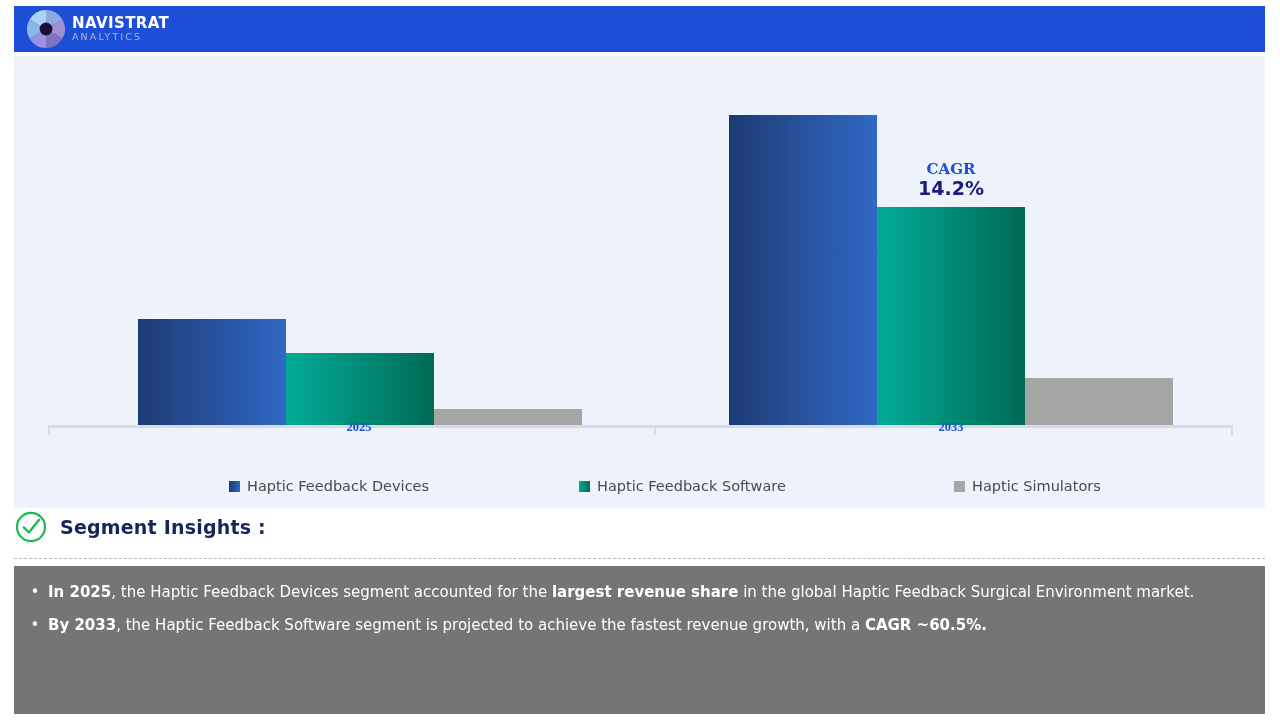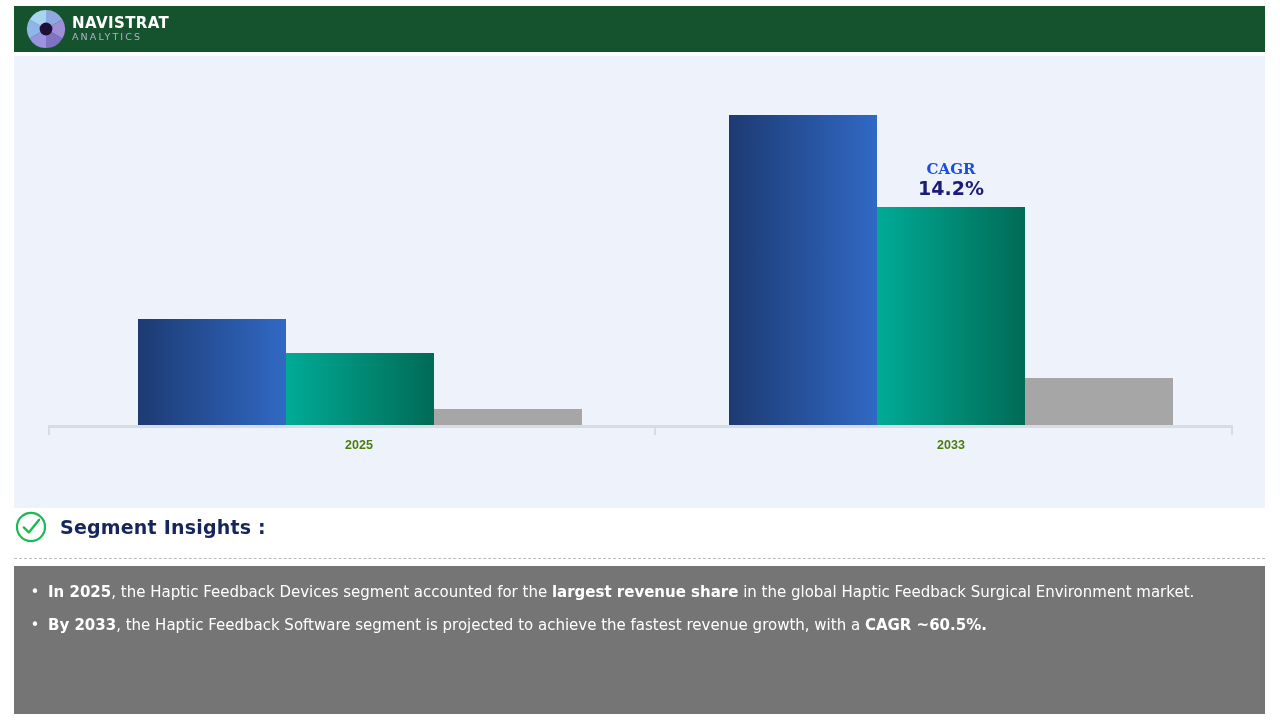--- a/index.html
+++ b/index.html
@@ -7,21 +7,21 @@
     width:1280px;height:720px;
     background:#ffffff;
     font-family:"DejaVu Sans","Liberation Sans",sans-serif;
     overflow:hidden;
   }
   .page{position:relative;width:1280px;height:720px;}
 
   
   .header{
     position:absolute;left:14px;top:6px;width:1251px;height:46px;
-    background:#14532d;
+    background:#1d4ed8;
     display:flex;align-items:center;
     overflow:hidden;
   }
   .logo-wrap{
     width:56px;height:42px;margin-left:4px;
     display:flex;align-items:center;justify-content:center;flex:0 0 auto;
   }
   .logo-text{
     flex:0 0 auto;margin-left:-2px;line-height:1;
     display:flex;flex-direction:column;justify-content:center;
@@ -47,22 +47,22 @@
   .plot{position:absolute;left:0;top:0;width:1251px;height:372px;}
   .bar{position:absolute;bottom:0;}
   .axis-line{
     position:absolute;left:34px;top:369px;width:1185px;height:3px;
     background:#d6dbe4;
   }
   .axis-cap{
     position:absolute;top:369px;width:2px;height:10px;background:#d6dbe4;
   }
   .x-label{
-    position:absolute;top:382px;font-size:12.5px;font-weight:bold;color:#4d7c0f;
-    text-align:center;font-family:Liberation Sans, sans-serif;
+    position:absolute;top:364px;font-size:12.5px;font-weight:bold;color:#1d4ed8;
+    text-align:center;font-family:Liberation Serif, serif;
   }
   .cagr-box{
     position:absolute;text-align:center;line-height:1.12;
   }
   .cagr-word{
     font-family:"DejaVu Serif","Liberation Serif",serif;
     font-weight:bold;font-size:15px;color:#1d4ed8;display:block;
   }
   .cagr-val{
     font-family:"DejaVu Sans","Liberation Sans",sans-serif;
@@ -143,20 +143,34 @@
         <div class="axis-cap" style="left: 34px;"></div>
         <div class="axis-cap" style="left: 640px;"></div>
         <div class="axis-cap" style="left: 1217px;"></div>
         <div class="x-label" style="left: 285px; width: 120px;">2025</div>
         <div class="x-label" style="left: 877px; width: 120px;">2033</div>
         <div class="cagr-box" style="left: 867px; width: 140px; top: 105px;">
           <span class="cagr-word">CAGR</span>
           <span class="cagr-val">14.2%</span>
         </div>
       </div>
+    <div class="legend" id="legend">
+        <div class="legend-item" style="position: absolute; left: 215px; top: 8px;">
+          <span class="legend-swatch" style="background: linear-gradient(to right, rgb(29, 58, 114), rgb(48, 105, 196));"></span>
+          <span class="legend-label">Haptic Feedback Devices</span>
+        </div>
+        <div class="legend-item" style="position: absolute; left: 565px; top: 8px;">
+          <span class="legend-swatch" style="background: linear-gradient(to right, rgb(0, 171, 150), rgb(0, 107, 86));"></span>
+          <span class="legend-label">Haptic Feedback Software</span>
+        </div>
+        <div class="legend-item" style="position: absolute; left: 940px; top: 8px;">
+          <span class="legend-swatch" style="background: linear-gradient(to right, rgb(166, 166, 166), rgb(166, 166, 166));"></span>
+          <span class="legend-label">Haptic Simulators</span>
+        </div>
+      </div>
   </div>
 
   <div class="insights-head">
     <svg class="check-icon" viewBox="0 0 40 40">
       <circle cx="20" cy="20" r="16.5" fill="none" stroke="#1db954" stroke-width="2.6"></circle>
       <path d="M11.5 20.5 L17.5 26.5 L29.5 11.5" fill="none" stroke="#1db954" stroke-width="2.8" stroke-linecap="round" stroke-linejoin="round"></path>
     </svg>
     <div class="insights-title">Segment Insights :</div>
   </div>
   <div class="divider"></div>

